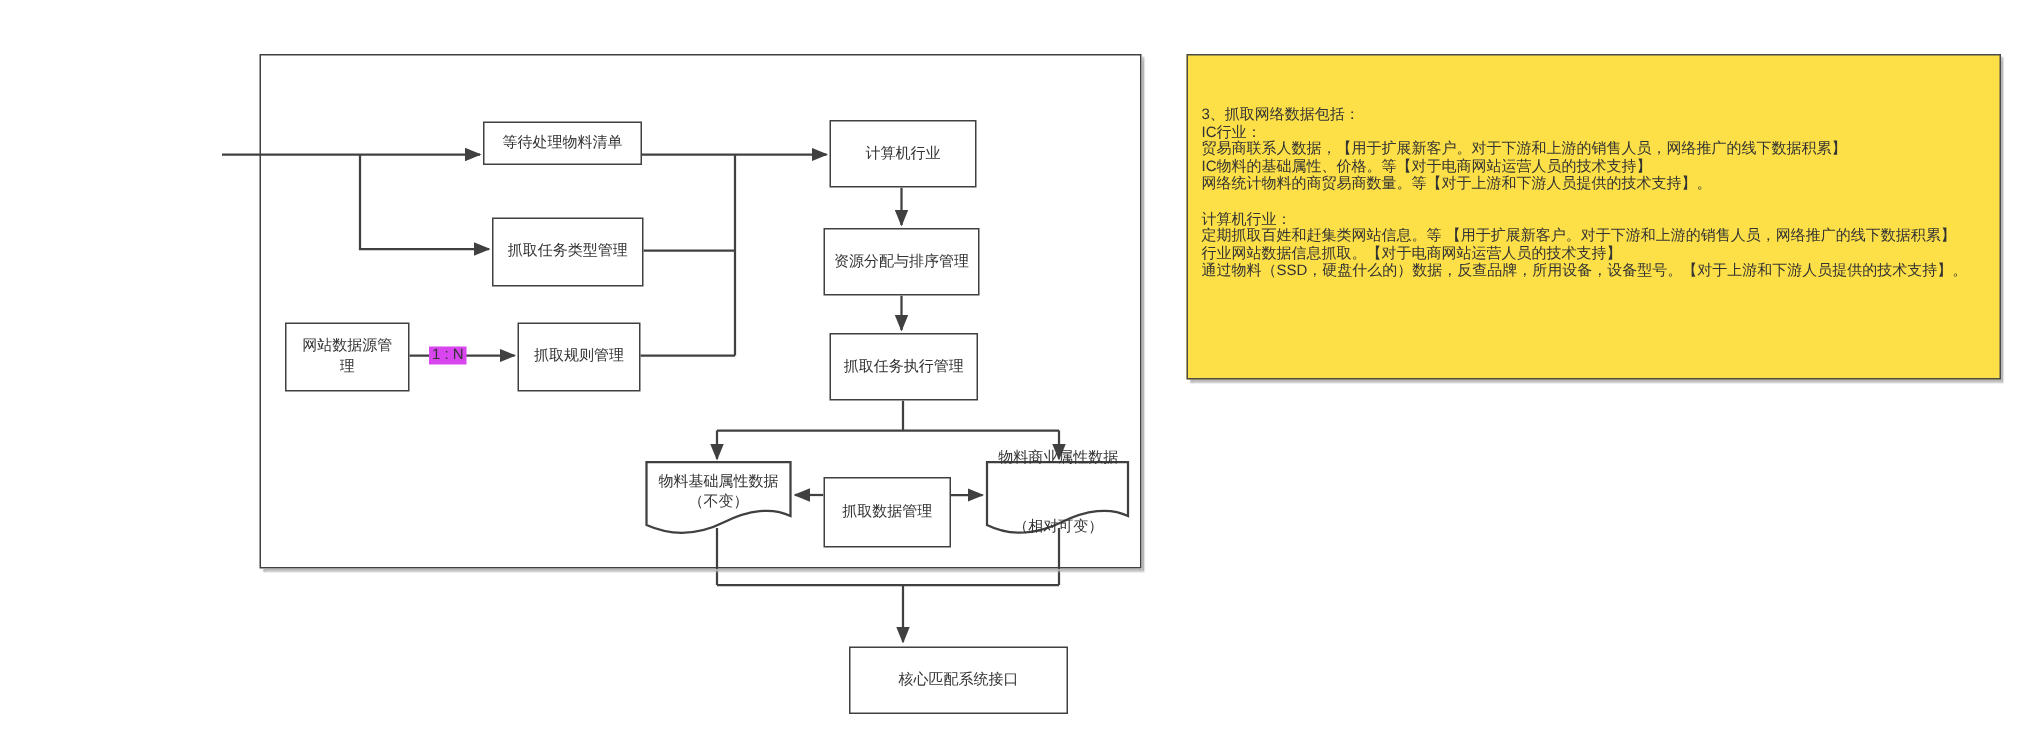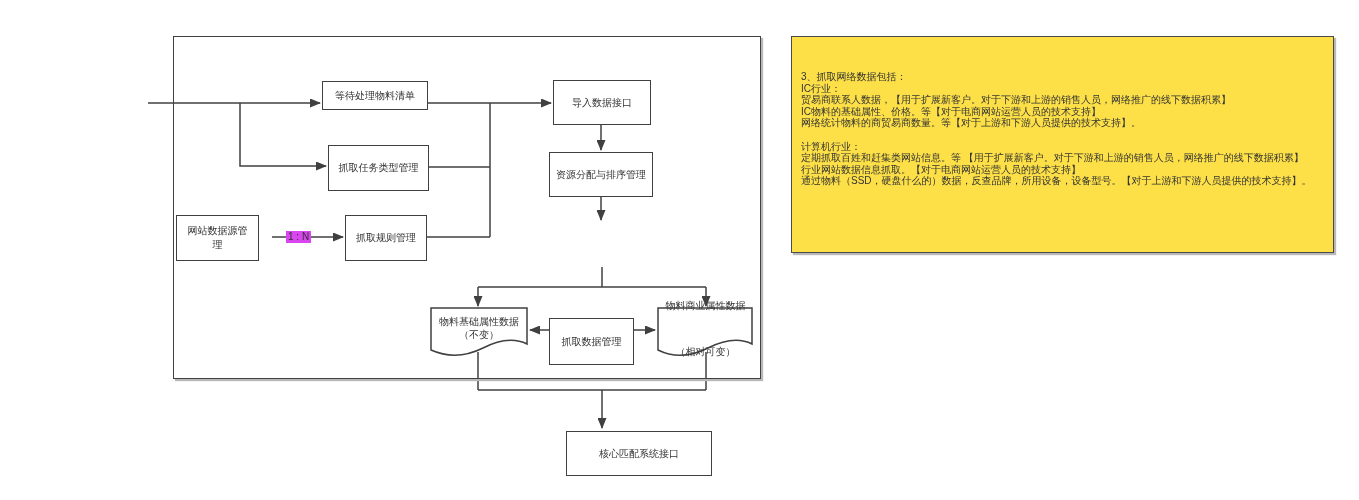--- a/index.html
+++ b/index.html
@@ -39,21 +39,21 @@
   .edge-label{
     position:absolute;background:#d946ef;padding:0 2px;
     font-size:10px;line-height:12px;color:#333;z-index:4;
   }
 
   
   #n-material   {left:36px;  top:78px;  width:113px; height:50px;}
   #n-pending    {left:322px; top:81px;  width:106px; height:29px;}
   #n-tasktype   {left:328px; top:145px; width:101px; height:46px;}
   #n-rule       {left:345px; top:215px; width:82px;  height:46px;}
-  #n-datasource {left:176px; top:215px; width:83px;  height:46px; padding:0 6px;}
+  #n-datasource {left:190px; top:215px; width:83px;  height:46px; padding:0 6px;}
   #n-create     {left:553px; top:80px;  width:98px;  height:45px;}
   #n-resource   {left:549px; top:152px; width:104px; height:45px;}
   #n-exec       {left:553px; top:222px; width:99px;  height:45px;}
   #n-datamgmt   {left:549px; top:318px; width:85px;  height:47px;}
   #n-core       {left:542px; top:431px; width:146px; height:45px;margin-left:24px;}
 
   #r-container  {left:173px; top:36px;  width:588px; height:343px;}
   #r-note       {left:791px; top:36px;  width:543px; height:217px;}
 
   #t-docleft    {left:431px; top:308px; width:96px; height:40px;}
@@ -121,27 +121,30 @@
 
   <div class="node" id="n-rule">
     <span>抓取规则管理</span>
   </div>
 
   <div class="node" id="n-datasource">
     <span>网站数据源管理</span>
   </div>
 
   <div class="node" id="n-create">
-    <span>导入数据接口</span>
+    <span>计算机行业</span>
   </div>
 
   <div class="node" id="n-resource">
     <span>资源分配与排序管理</span>
   </div>
 
+  <div class="node" id="n-exec">
+    <span>抓取任务执行管理</span>
+  </div>
 
   <div class="node" id="n-datamgmt">
     <span>抓取数据管理</span>
   </div>
 
   <div class="node" id="n-core">
     <span>核心匹配系统接口</span>
   </div>
 
   <div class="doc-label" id="t-docleft">

